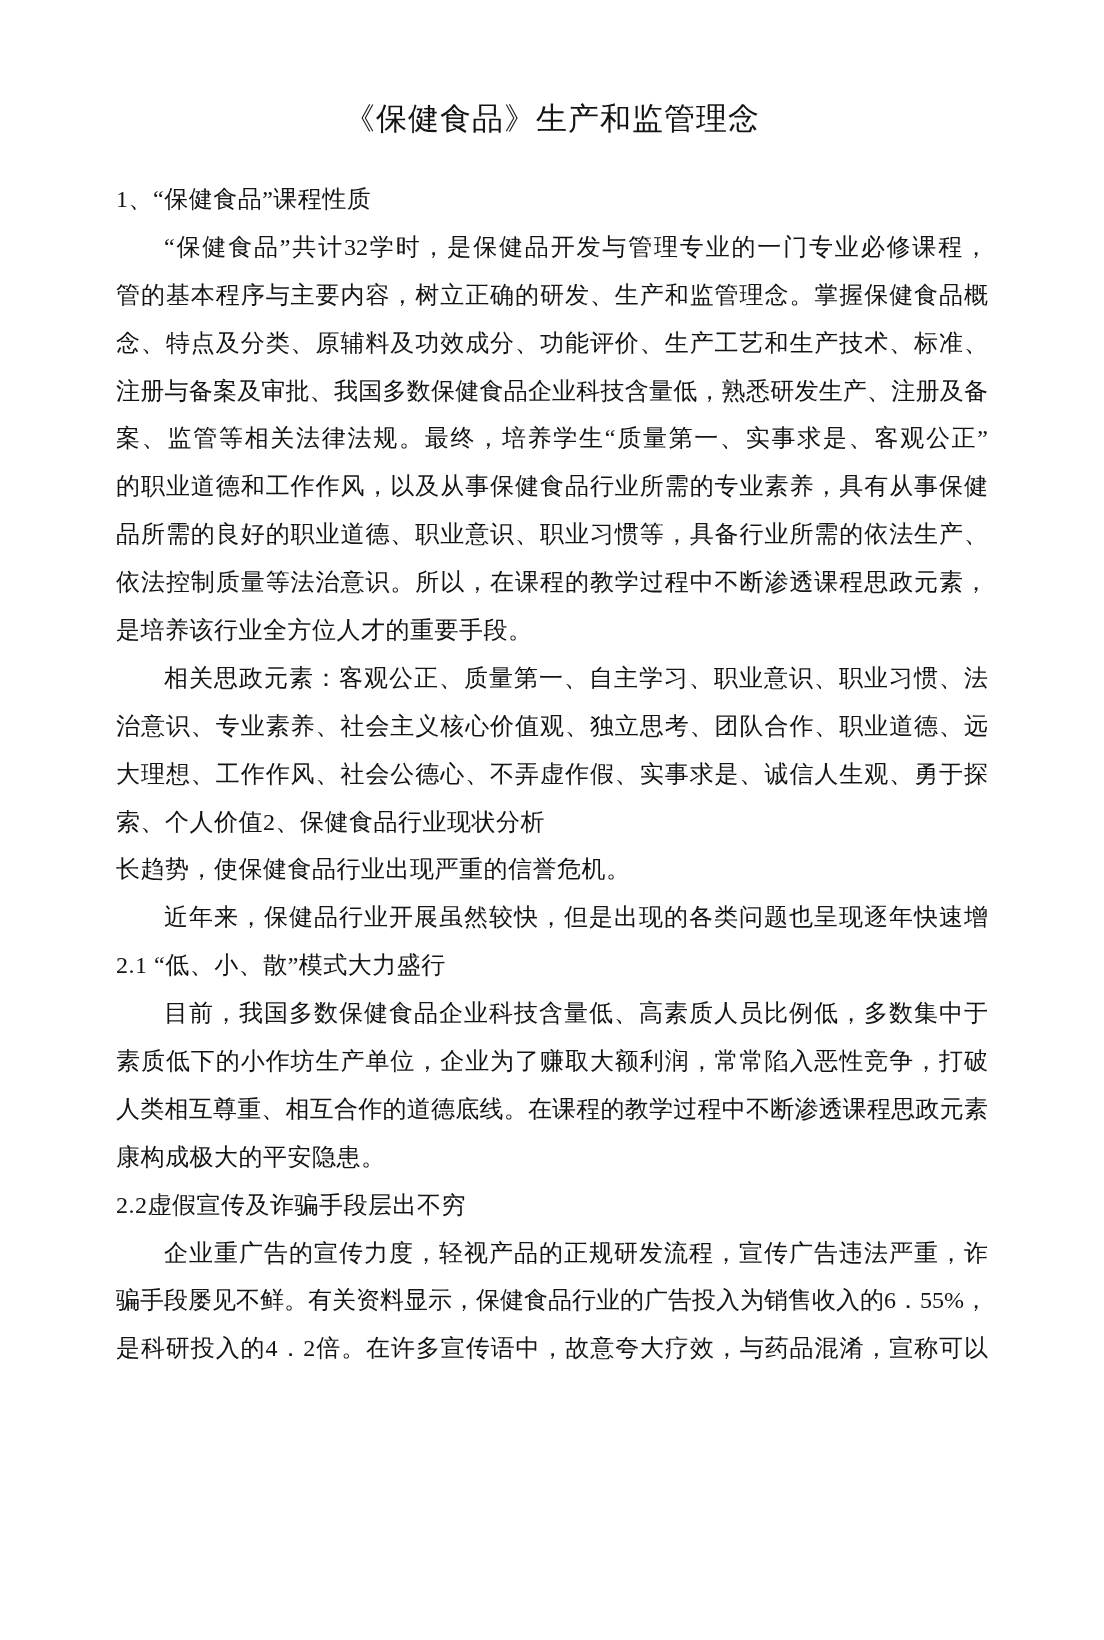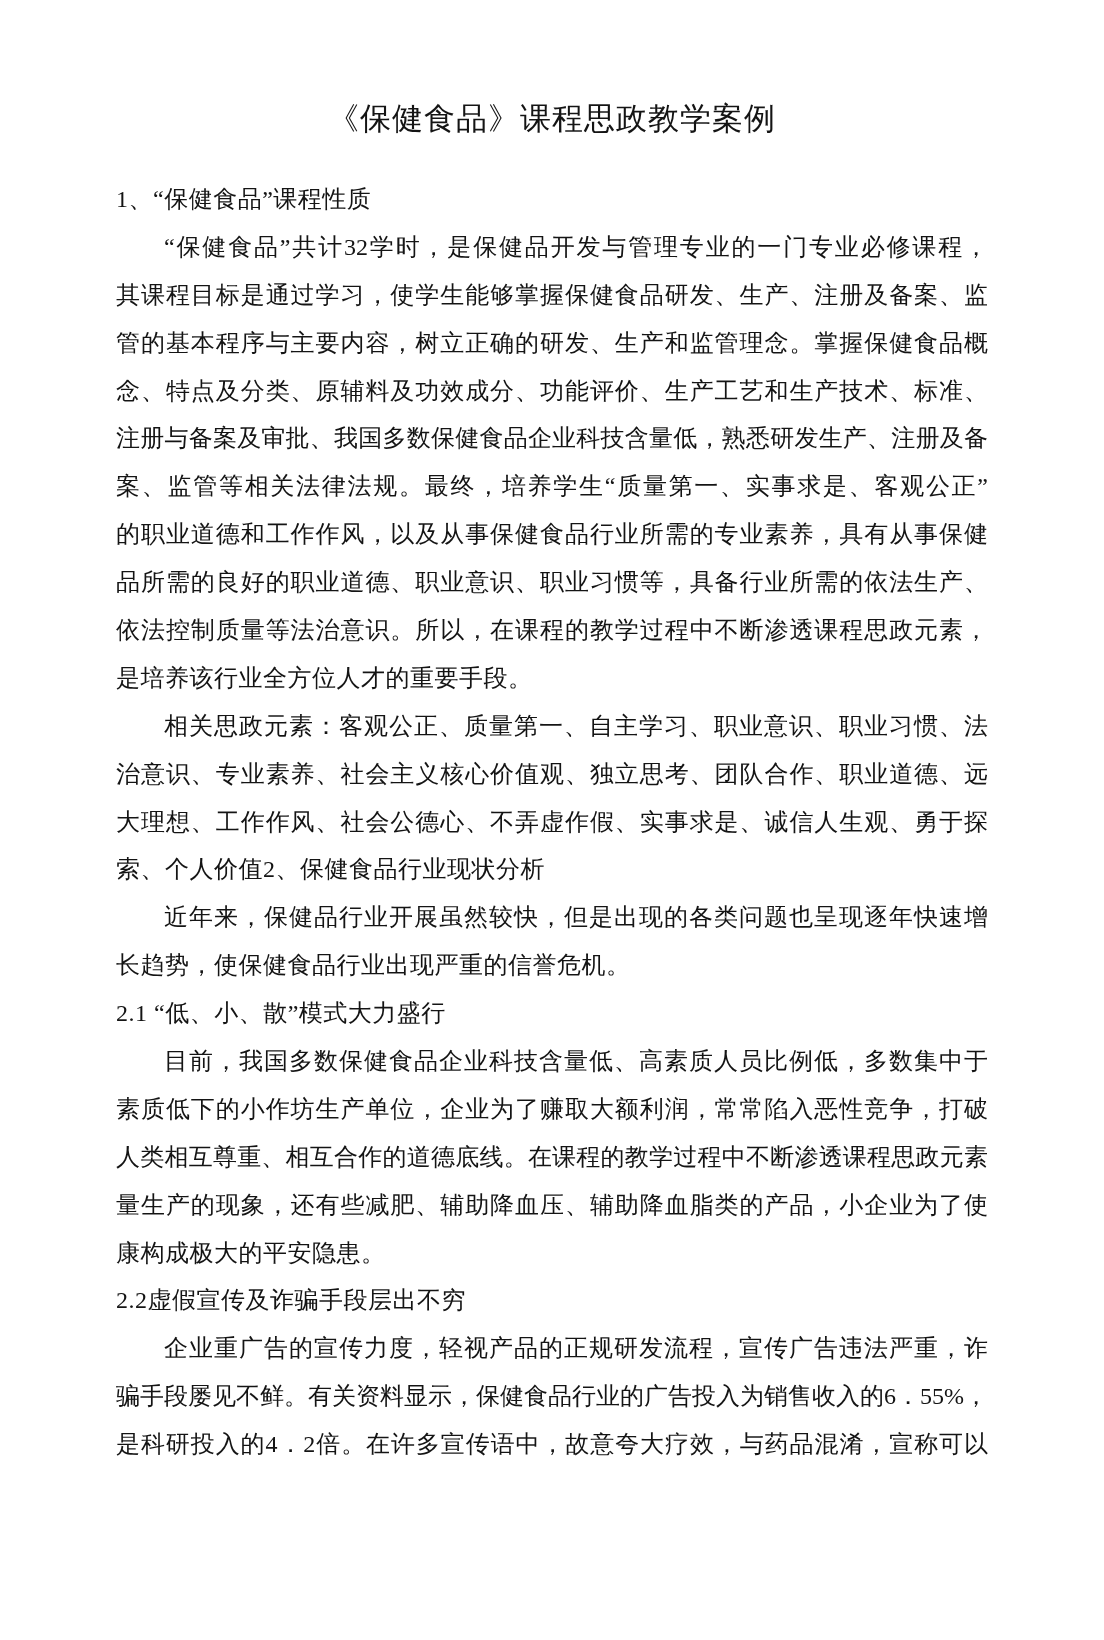--- a/index.html
+++ b/index.html
@@ -40,44 +40,42 @@
     text-justify: inter-character;
     letter-spacing: 0;
   }
   .line.l { text-align: left; }
   .line.in { text-indent: 2em; }
 </style>
 </head>
 <body>
 
 <div class="page">
-  <div class="doc-title">《保健食品》课程思政教学案例</div>
+  <div class="doc-title">《保健食品》生产和监管理念</div>
 
   <div class="doc-body">
     <div class="line l">1、“保健食品”课程性质</div>
     <div class="line j in">“保健食品”共计32学时，是保健品开发与管理专业的一门专业必修课程，</div>
-    <div class="line j">其课程目标是通过学习，使学生能够掌握保健食品研发、生产、注册及备案、监</div>
     <div class="line j">管的基本程序与主要内容，树立正确的研发、生产和监管理念。掌握保健食品概</div>
     <div class="line j">念、特点及分类、原辅料及功效成分、功能评价、生产工艺和生产技术、标准、</div>
     <div class="line j">注册与备案及审批、我国多数保健食品企业科技含量低，熟悉研发生产、注册及备</div>
     <div class="line j">案、监管等相关法律法规。最终，培养学生“质量第一、实事求是、客观公正”</div>
     <div class="line j">的职业道德和工作作风，以及从事保健食品行业所需的专业素养，具有从事保健</div>
     <div class="line j">品所需的良好的职业道德、职业意识、职业习惯等，具备行业所需的依法生产、</div>
     <div class="line j">依法控制质量等法治意识。所以，在课程的教学过程中不断渗透课程思政元素，</div>
     <div class="line l">是培养该行业全方位人才的重要手段。</div>
     <div class="line j in">相关思政元素：客观公正、质量第一、自主学习、职业意识、职业习惯、法</div>
     <div class="line j">治意识、专业素养、社会主义核心价值观、独立思考、团队合作、职业道德、远</div>
     <div class="line j">大理想、工作作风、社会公德心、不弄虚作假、实事求是、诚信人生观、勇于探</div>
     <div class="line l">索、个人价值2、保健食品行业现状分析</div>
+    <div class="line l">长趋势，使保健食品行业出现严重的信誉危机。</div>
     <div class="line j in">近年来，保健品行业开展虽然较快，但是出现的各类问题也呈现逐年快速增</div>
-    <div class="line l">长趋势，使保健食品行业出现严重的信誉危机。</div>
     <div class="line l">2.1 “低、小、散”模式大力盛行</div>
     <div class="line j in">目前，我国多数保健食品企业科技含量低、高素质人员比例低，多数集中于</div>
     <div class="line j">素质低下的小作坊生产单位，企业为了赚取大额利润，常常陷入恶性竞争，打破</div>
     <div class="line j">人类相互尊重、相互合作的道德底线。在课程的教学过程中不断渗透课程思政元素</div>
-    <div class="line j">量生产的现象，还有些减肥、辅助降血压、辅助降血脂类的产品，小企业为了使</div>
     <div class="line l">康构成极大的平安隐患。</div>
     <div class="line l">2.2虚假宣传及诈骗手段层出不穷</div>
     <div class="line j in">企业重广告的宣传力度，轻视产品的正规研发流程，宣传广告违法严重，诈</div>
     <div class="line j">骗手段屡见不鲜。有关资料显示，保健食品行业的广告投入为销售收入的6．55%，</div>
     <div class="line j">是科研投入的4．2倍。在许多宣传语中，故意夸大疗效，与药品混淆，宣称可以</div>
   </div>
 </div>
 
 </body></html>

